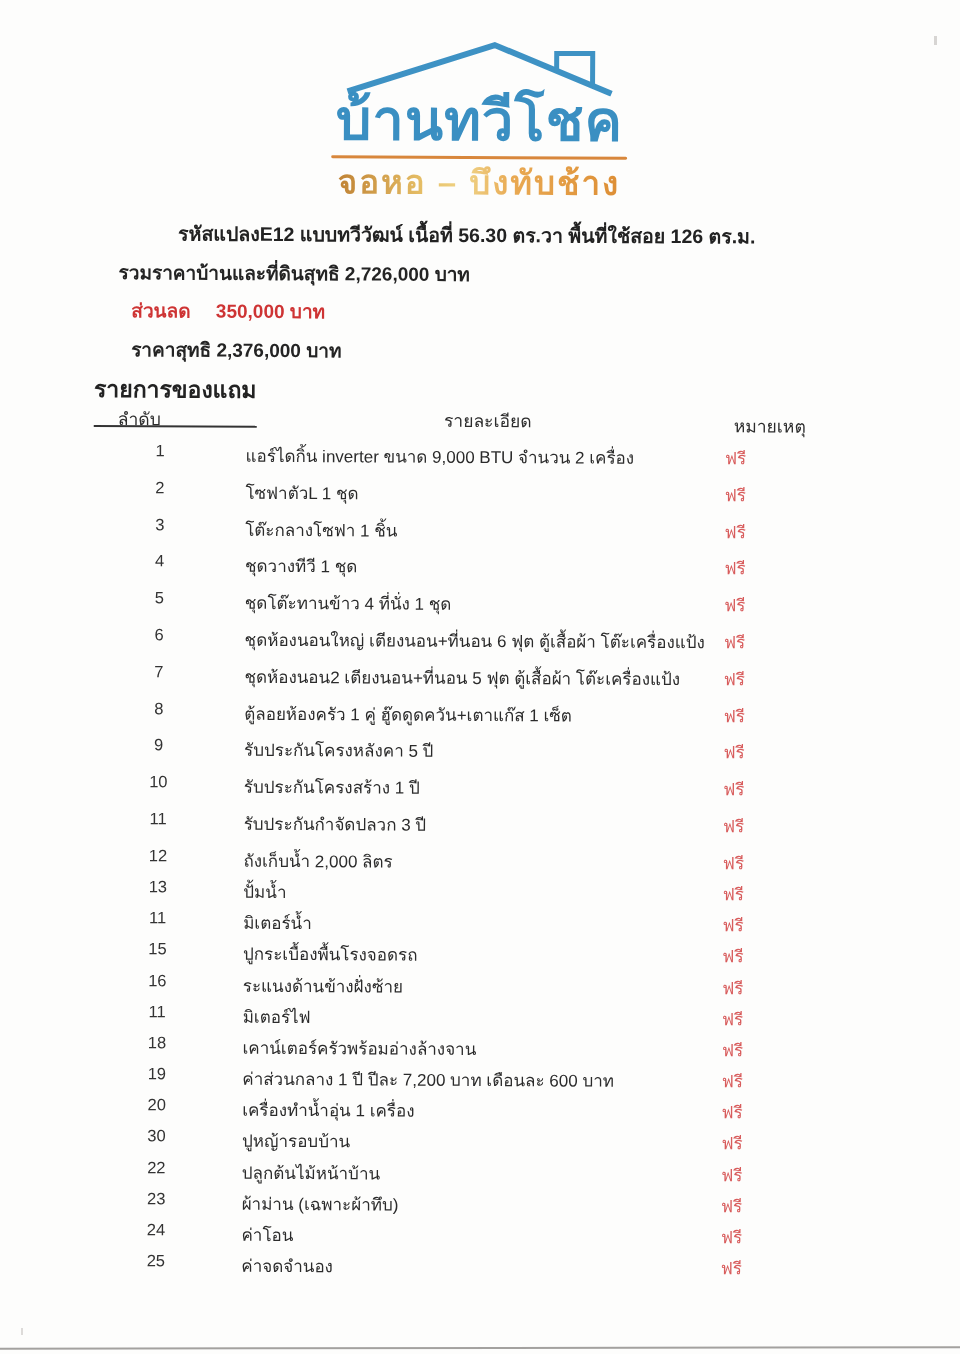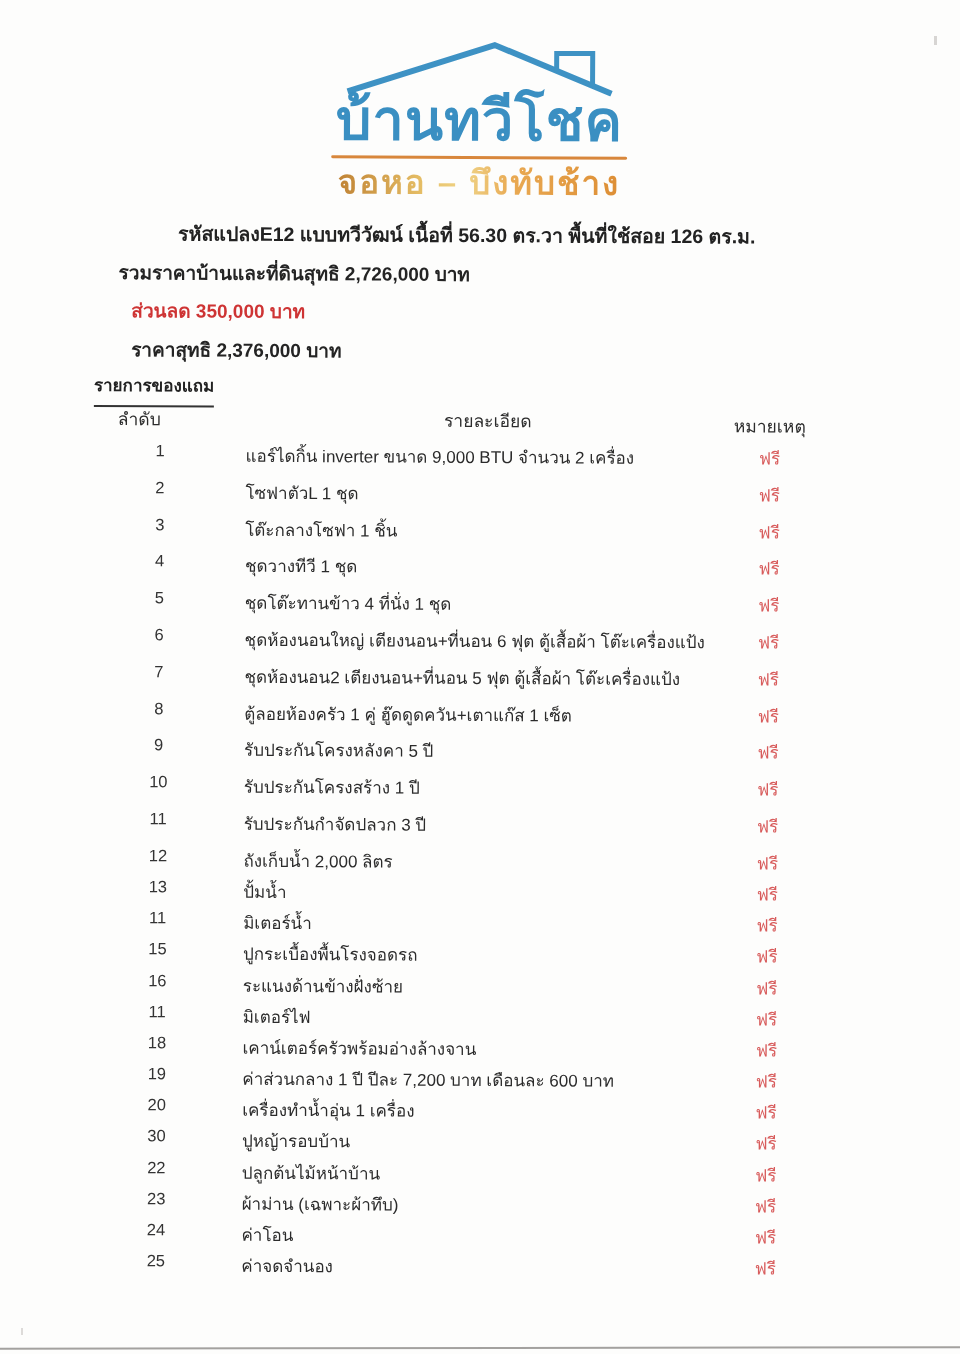--- a/index.html
+++ b/index.html
@@ -35,39 +35,39 @@
   }
   
   .title{
     position:absolute;top:220px;left:0;width:960px;
     text-align:center;font-size:19.5px;font-weight:bold;color:#222;
     transform:translateX(-12px);
   }
   .hline{position:absolute;font-size:19px;font-weight:bold;white-space:nowrap;}
   .total{top:259px;left:120px;color:#242424;}
   .discount{top:297px;left:133px;color:#ce3434;}
-  .discount .val{margin-left:0;font-weight:600;}
+  .discount .val{margin-left:20px;font-weight:600;}
   .net{top:336px;left:133px;color:#242424;}
   .net .val{}
   .list-title{
     position:absolute;top:373px;left:96px;
-    font-size:17px;font-weight:bold;color:#222;
-    border-bottom:2px solid #333;padding-bottom:7px;
+    font-size:23px;font-weight:bold;color:#222;
+    border-bottom:2px solid #333;padding-bottom:18px;
   }
   
   .thead{position:absolute;top:407px;left:0;width:960px;font-size:17.5px;color:#2c2c2c;}
   .thead .col-no{position:absolute;left:120px;width:85px;}
   .thead .col-detail{position:absolute;left:250px;width:480px;text-align:center;}
   .thead .col-remark{position:absolute;left:722px;width:100px;text-align:center;top:4px;}
   .tbody{position:absolute;top:443px;left:0;width:960px;}
   .trow{position:relative;height:31.2px;}
   .trow:nth-child(-n+11){height:36.8px;}
   .trow .col-no{position:absolute;left:120px;width:85px;text-align:center;font-size:16.5px;color:#333;}
   .trow .col-detail{position:absolute;left:248px;width:470px;font-size:17px;color:#2b2b2b;white-space:nowrap;}
-  .trow .col-remark{position:absolute;left:722px;width:100px;text-align:center;font-size:17px;color:#d85c5c;}
+  .trow .col-remark{position:absolute;left:688px;width:100px;text-align:center;font-size:17px;color:#d85c5c;}
   
   .scan-edge{
     position:absolute;left:0;bottom:5px;width:100%;height:2px;
     background:#a3a19f;transform:rotate(-0.08deg);
   }
   .scan-mark-tr{position:absolute;top:36px;left:934px;width:3px;height:9px;background:#d7d5d3;}
   .scan-mark-bl{position:absolute;top:1328px;left:21px;width:2px;height:7px;background:#dddbd9;}
 </style>
 </head>
 <body>

